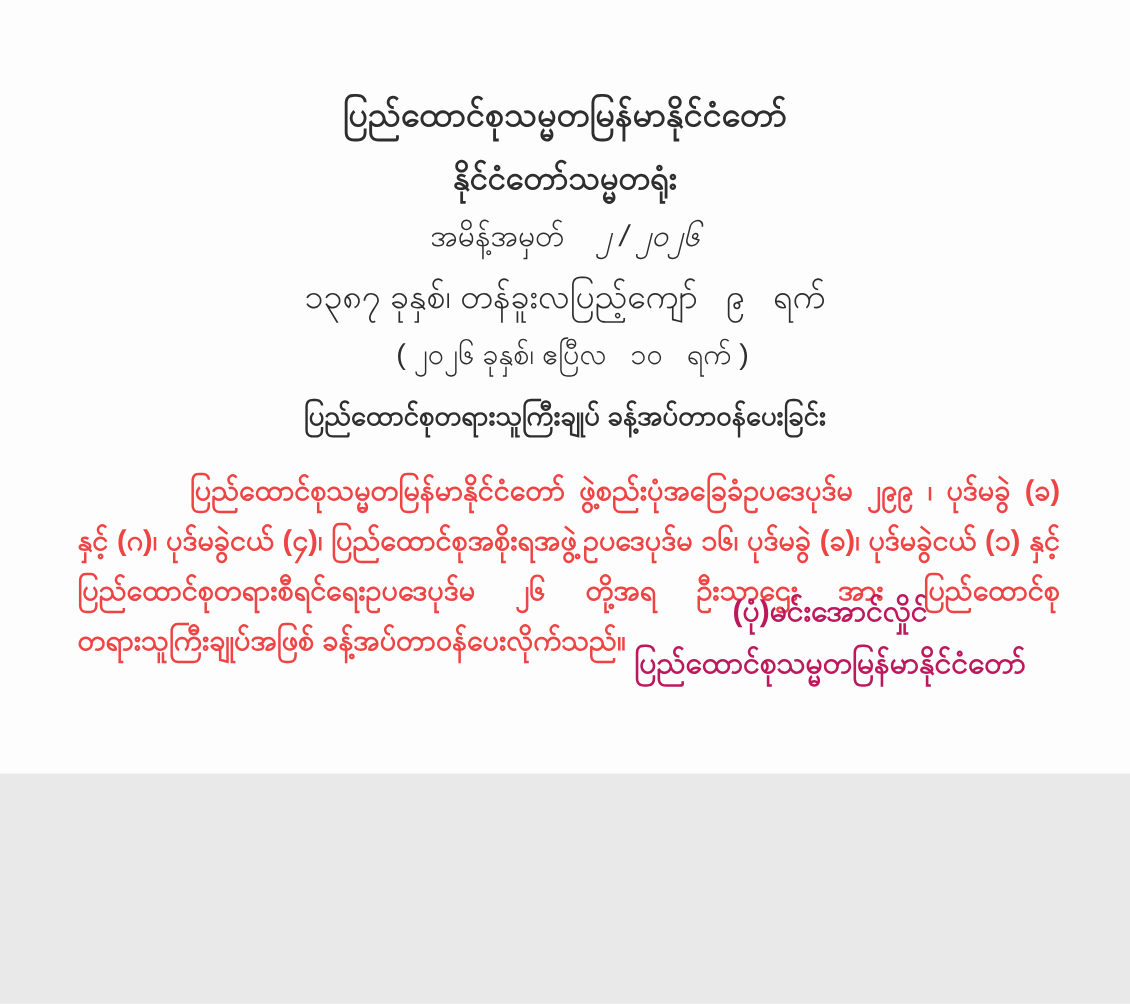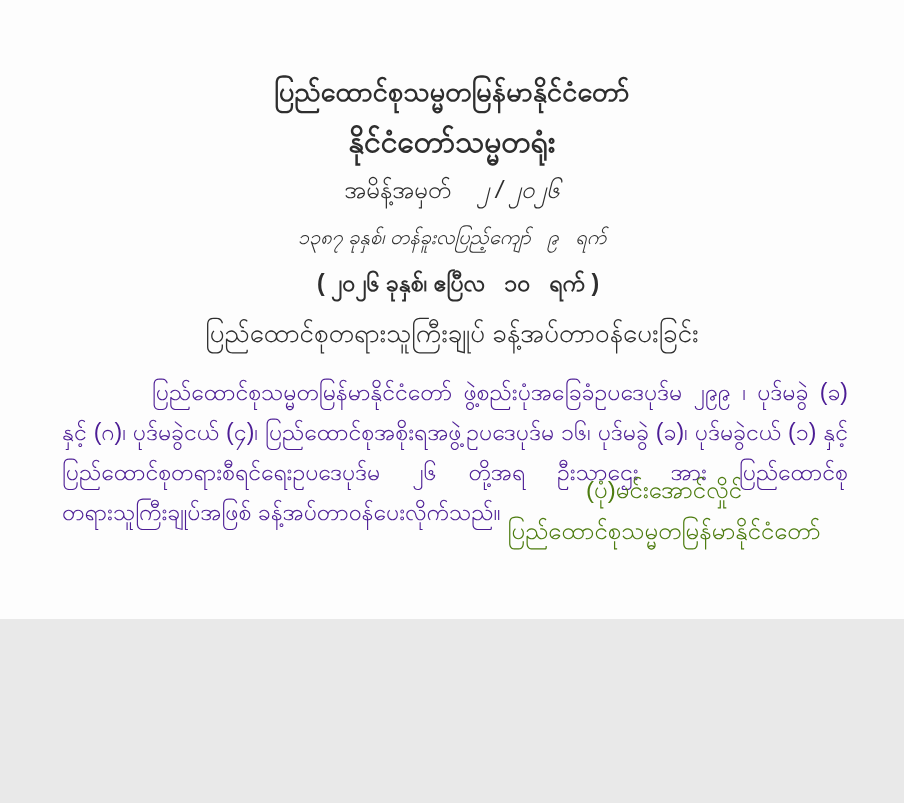--- a/index.html
+++ b/index.html
@@ -28,70 +28,69 @@
     text-align: center;
     white-space: nowrap;
   }
   .country {
     font-size: 27px;
     font-weight: 600;
     line-height: 52px;
     letter-spacing: 0.2px;
   }
   .office {
-    font-size: 30px;
+    font-size: 26px;
     font-weight: 600;
     line-height: 48px;
   }
   .order {
     font-size: 24px;
     font-weight: 500;
     line-height: 48px;
   }
   .order .order-no {
     margin-left: 26px;
     font-style: italic;
   }
   .date-mm {
-    font-size: 20px;
+    font-size: 27px;
     font-weight: 500;
     line-height: 47px;
-    font-style: italic;
   }
   .date-greg {
     font-size: 23px;
-    font-weight: 700;
+    font-weight: 400;
     line-height: 45px;
     padding-left: 12px;
   }
   .subject {
-    font-size: 26px;
-    font-weight: 400;
+    font-size: 22px;
+    font-weight: 700;
     line-height: 50px;
     margin-top: 2px;
   }
   .body-paragraph {
     margin: 14px 56px 12px 62px;
     font-size: 23px;
-    font-weight: 400;
+    font-weight: 700;
     line-height: 40px;
     text-align: justify;
     text-indent: 90px;
-    color: #4c1d95;
+    color: #ef4444;
   }
   .signature-block {
     position: absolute;
     right: 70px;
     bottom: 68px;
     width: 340px;
     text-align: center;
     font-size: 24px;
-    font-weight: 400;
+    font-weight: 700;
     line-height: 41px;
-    color: #4d7c0f;
+    color: #be185d;
   }
   .smudge {
     position: absolute;
     left: 98px;
     top: 758px;
     width: 16px;
     height: 18px;
     background: radial-gradient(closest-side, rgba(130,130,130,0.30), rgba(130,130,130,0.0));
     pointer-events: none;
   }

